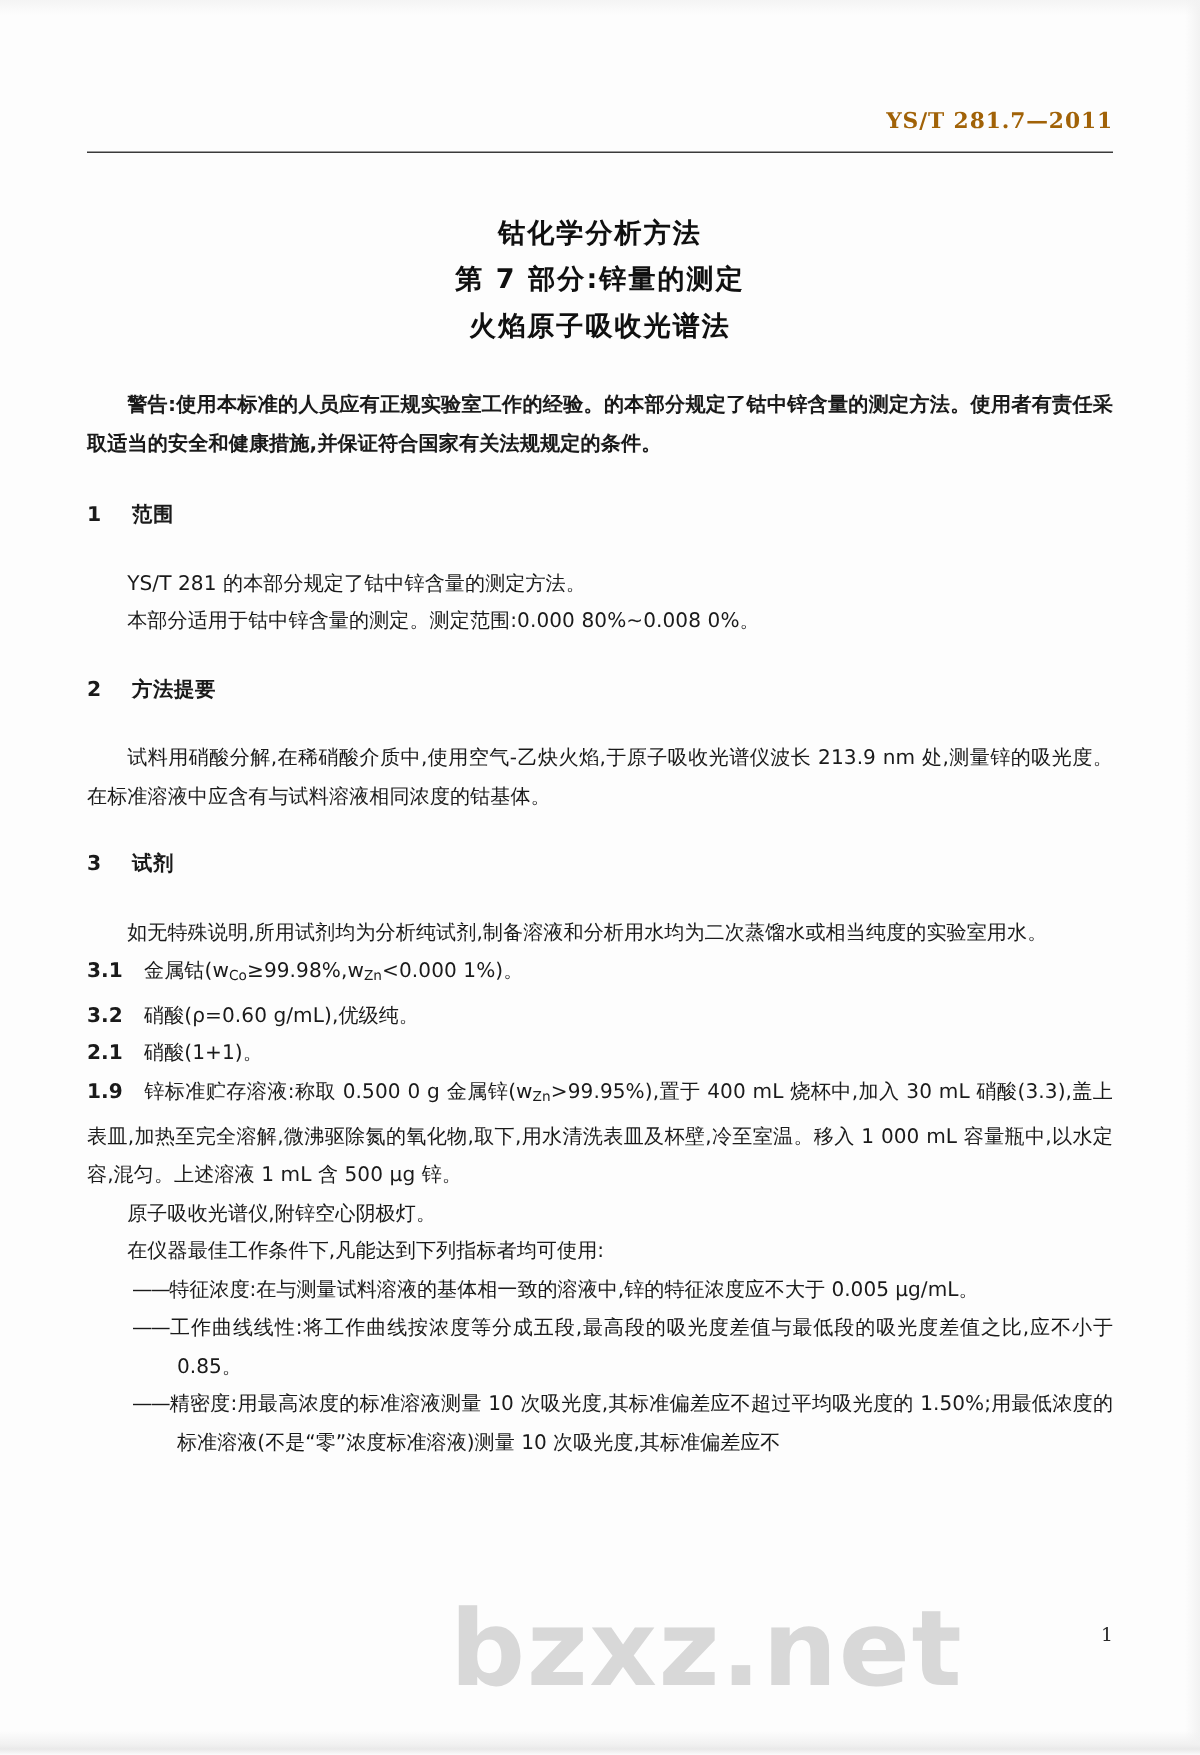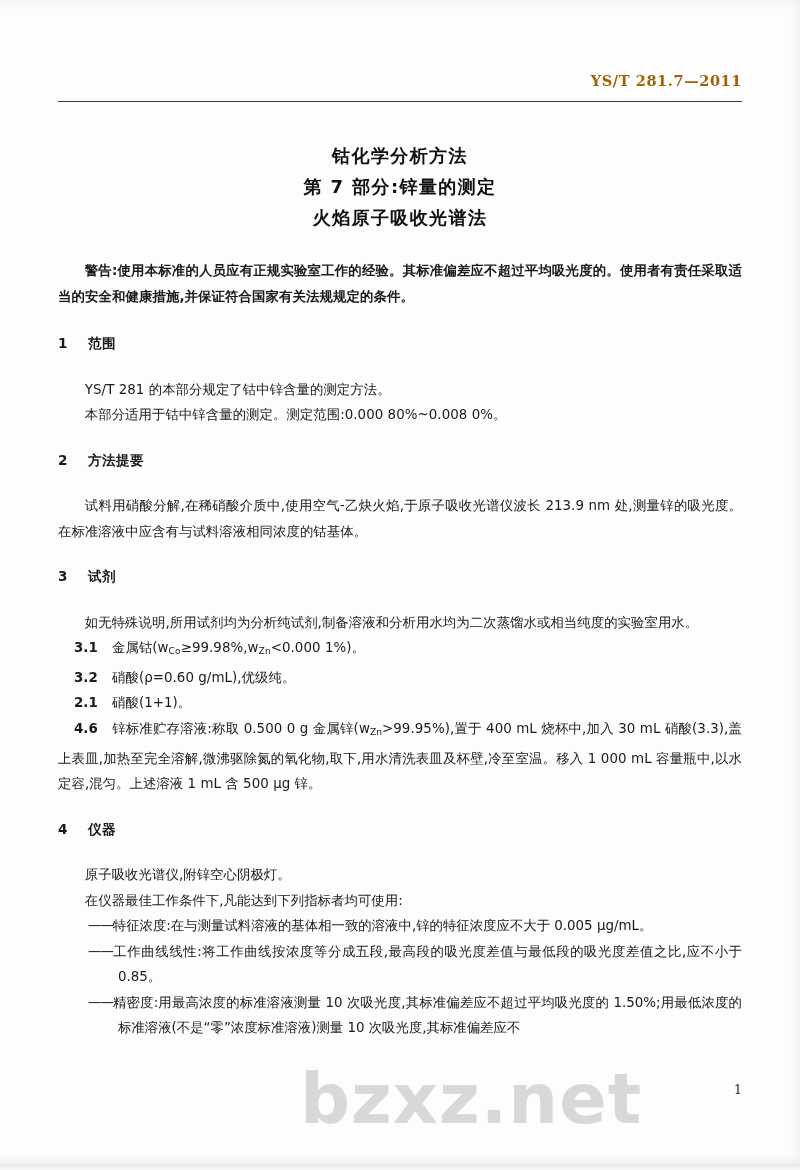--- a/index.html
+++ b/index.html
@@ -117,21 +117,20 @@
   }
   .sub-item {
     text-align: justify;
     letter-spacing: 0.05px;
     text-indent: 0;
   }
   .sub-item .lbl {
     display: inline-block;
     min-width: 38px;
     font-weight: bold;
-    margin-left: 16px;
   }
   .dash-item {
     padding-left: 30px;
     text-indent: -30px;
     margin-left: 30px;
     text-align: justify;
   }
   .dash-item .dash {
     letter-spacing: -1px;
   }
@@ -178,21 +177,21 @@
     <div class="header-rule"></div>
 
     <div class="title-block">
       <div class="title-line">钴化学分析方法</div>
       <div class="title-line">第 7 部分:锌量的测定</div>
       <div class="title-line">火焰原子吸收光谱法</div>
     </div>
 
     <div class="body">
 
-      <div class="warning">警告:使用本标准的人员应有正规实验室工作的经验。其标准偏差应不超过平均吸光度的。使用者有责任采取适当的安全和健康措施,并保证符合国家有关法规规定的条件。</div>
+      <div class="warning">警告:使用本标准的人员应有正规实验室工作的经验。的本部分规定了钴中锌含量的测定方法。使用者有责任采取适当的安全和健康措施,并保证符合国家有关法规规定的条件。</div>
 
       <div class="sec-head">
         <span class="num">1</span><span>范围</span>
       </div>
       <div class="para">YS/T 281 的本部分规定了钴中锌含量的测定方法。</div>
       <div class="para">本部分适用于钴中锌含量的测定。测定范围:0.000 80%~0.008 0%。</div>
 
       <div class="sec-head">
         <span class="num">2</span><span>方法提要</span>
       </div>
@@ -210,27 +209,24 @@
       <div class="sub-item">
         <span class="lbl">3.2</span><span>硝酸(ρ=0.60 g/mL),优级纯。</span>
       </div>
 
       <div class="sub-item">
         <span class="lbl">2.1</span><span>硝酸(1+1)。</span>
       </div>
 
 
       <div class="sub-item">
-        <span class="lbl">4.6</span><span>锌标准贮存溶液:称取 0.500 0 g 金属锌(w</span><sub>Zn</sub><span>&gt;99.95%),置于 400 mL 烧杯中,加入 30 mL 硝酸(3.3),盖上表皿,加热至完全溶解,微沸驱除氮的氧化物,取下,用水清洗表皿及杯壁,冷至室温。移入 1 000 mL 容量瓶中,以水定容,混匀。上述溶液 1 mL 含 500 μg 锌。</span>
-      </div>
-
-
-      <div class="sec-head">
-        <span class="num">4</span><span>仪器</span>
-      </div>
+        <span class="lbl">1.9</span><span>锌标准贮存溶液:称取 0.500 0 g 金属锌(w</span><sub>Zn</sub><span>&gt;99.95%),置于 400 mL 烧杯中,加入 30 mL 硝酸(3.3),盖上表皿,加热至完全溶解,微沸驱除氮的氧化物,取下,用水清洗表皿及杯壁,冷至室温。移入 1 000 mL 容量瓶中,以水定容,混匀。上述溶液 1 mL 含 500 μg 锌。</span>
+      </div>
+
+
       <div class="para">原子吸收光谱仪,附锌空心阴极灯。</div>
       <div class="para">在仪器最佳工作条件下,凡能达到下列指标者均可使用:</div>
 
       <div class="dash-item">
         <span class="dash">——</span><span>特征浓度:在与测量试料溶液的基体相一致的溶液中,锌的特征浓度应不大于 0.005 μg/mL。</span>
       </div>
       <div class="dash-item">
         <span class="dash">——</span><span>工作曲线线性:将工作曲线按浓度等分成五段,最高段的吸光度差值与最低段的吸光度差值之比,应不小于 0.85。</span>
       </div>
       <div class="dash-item">

